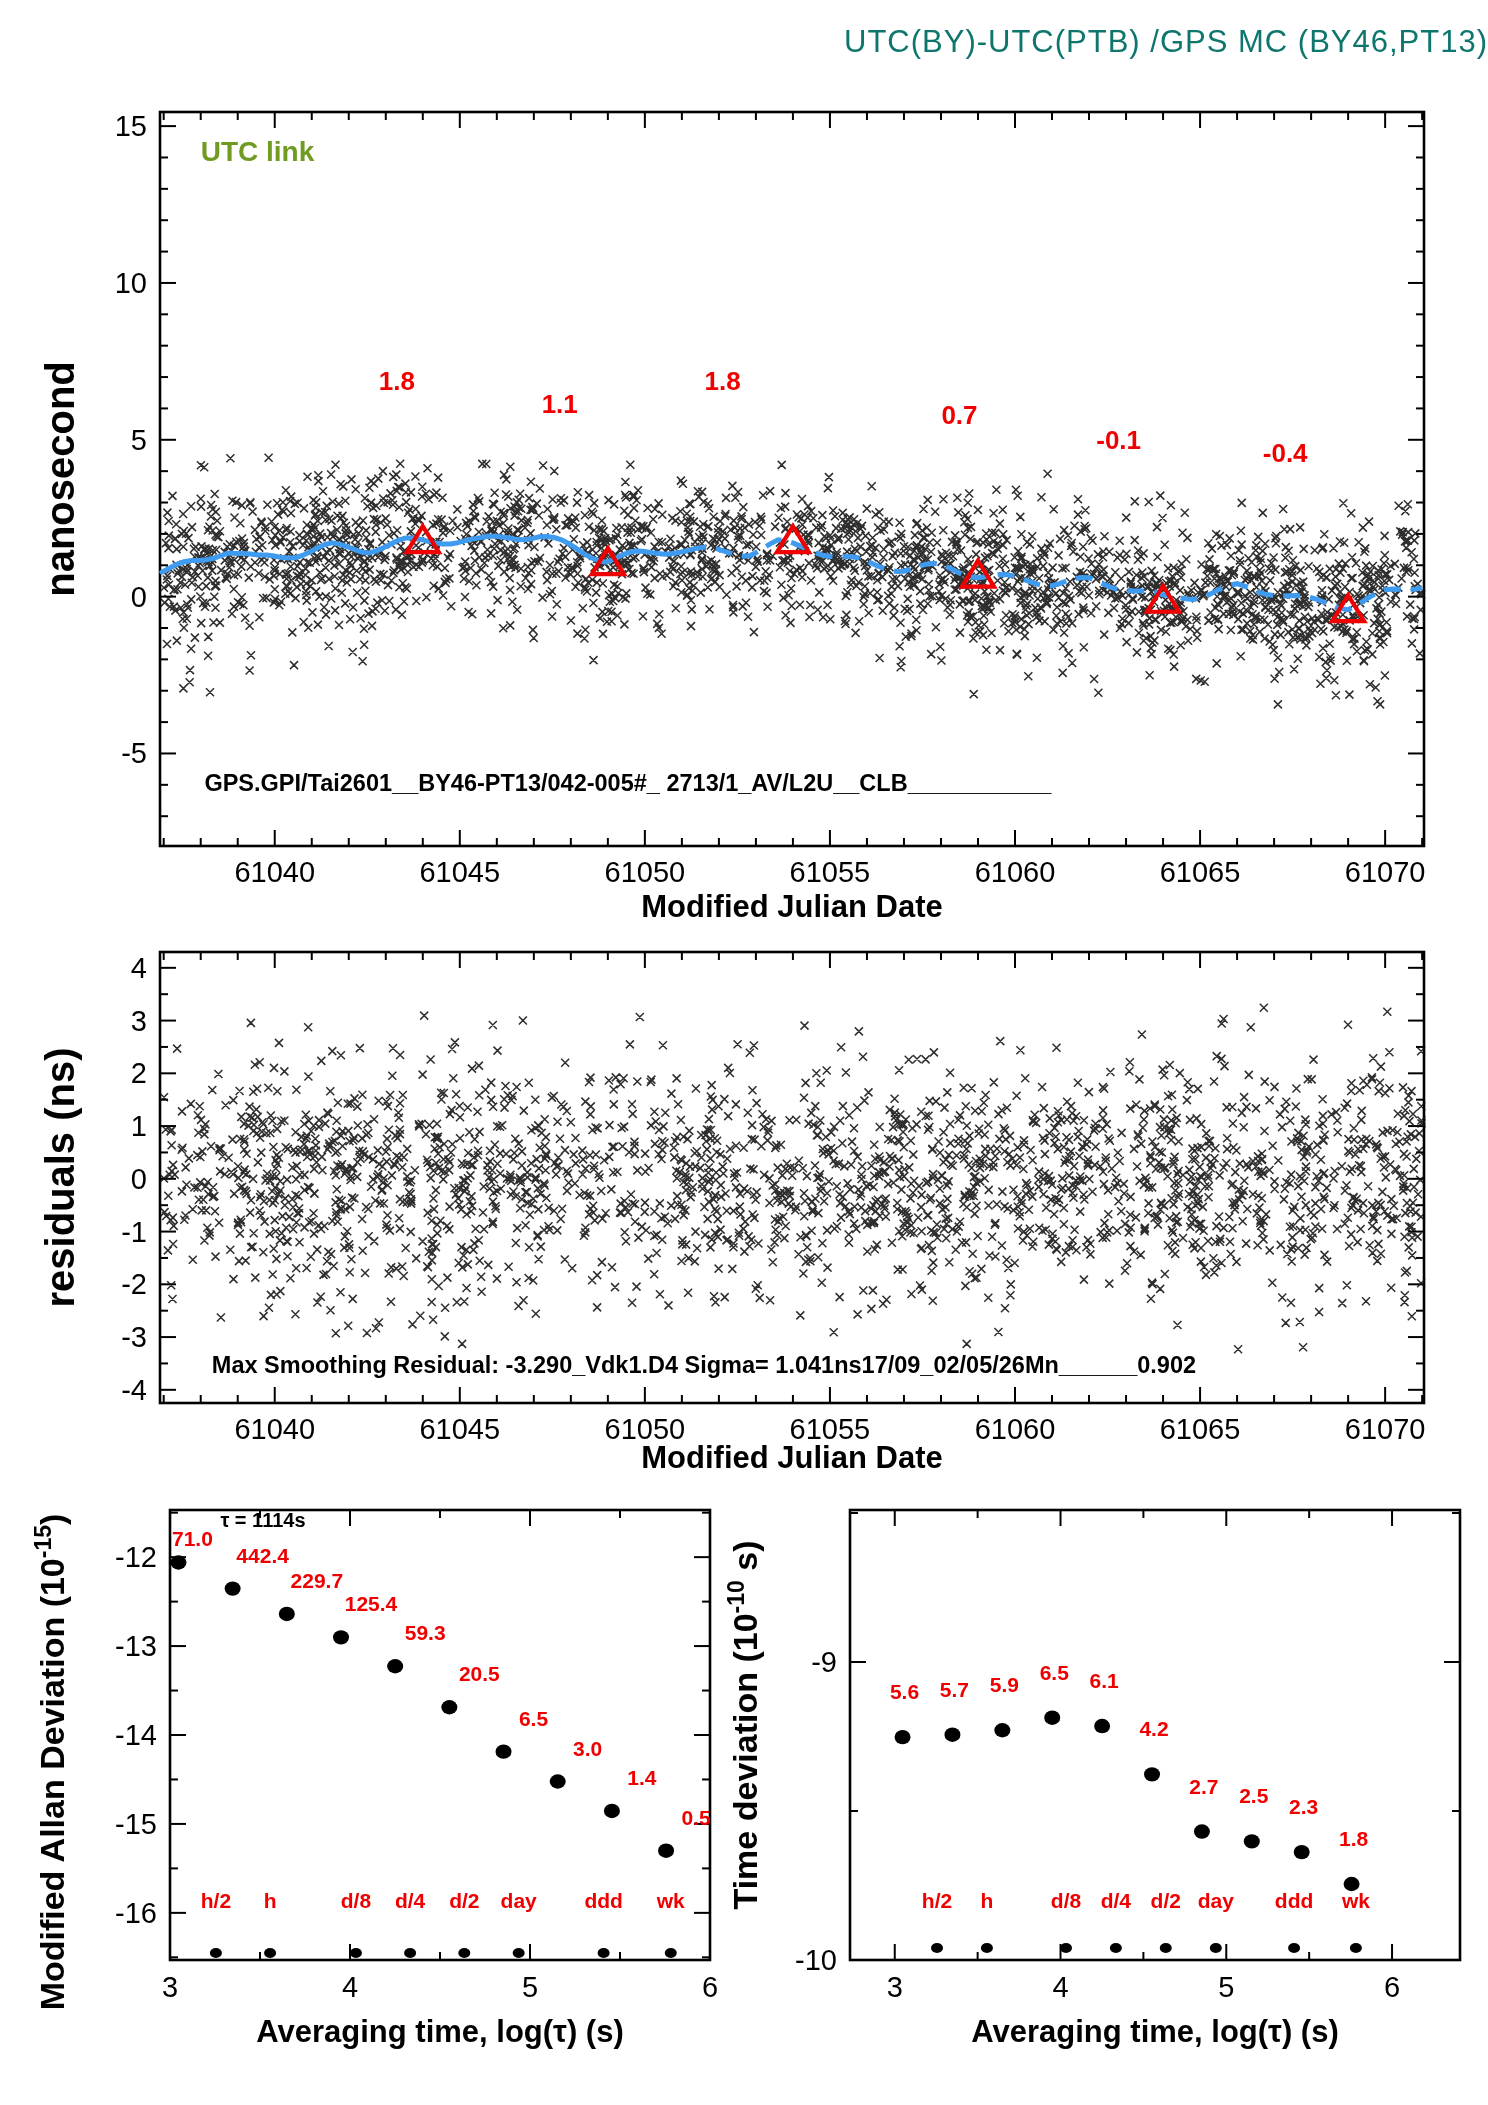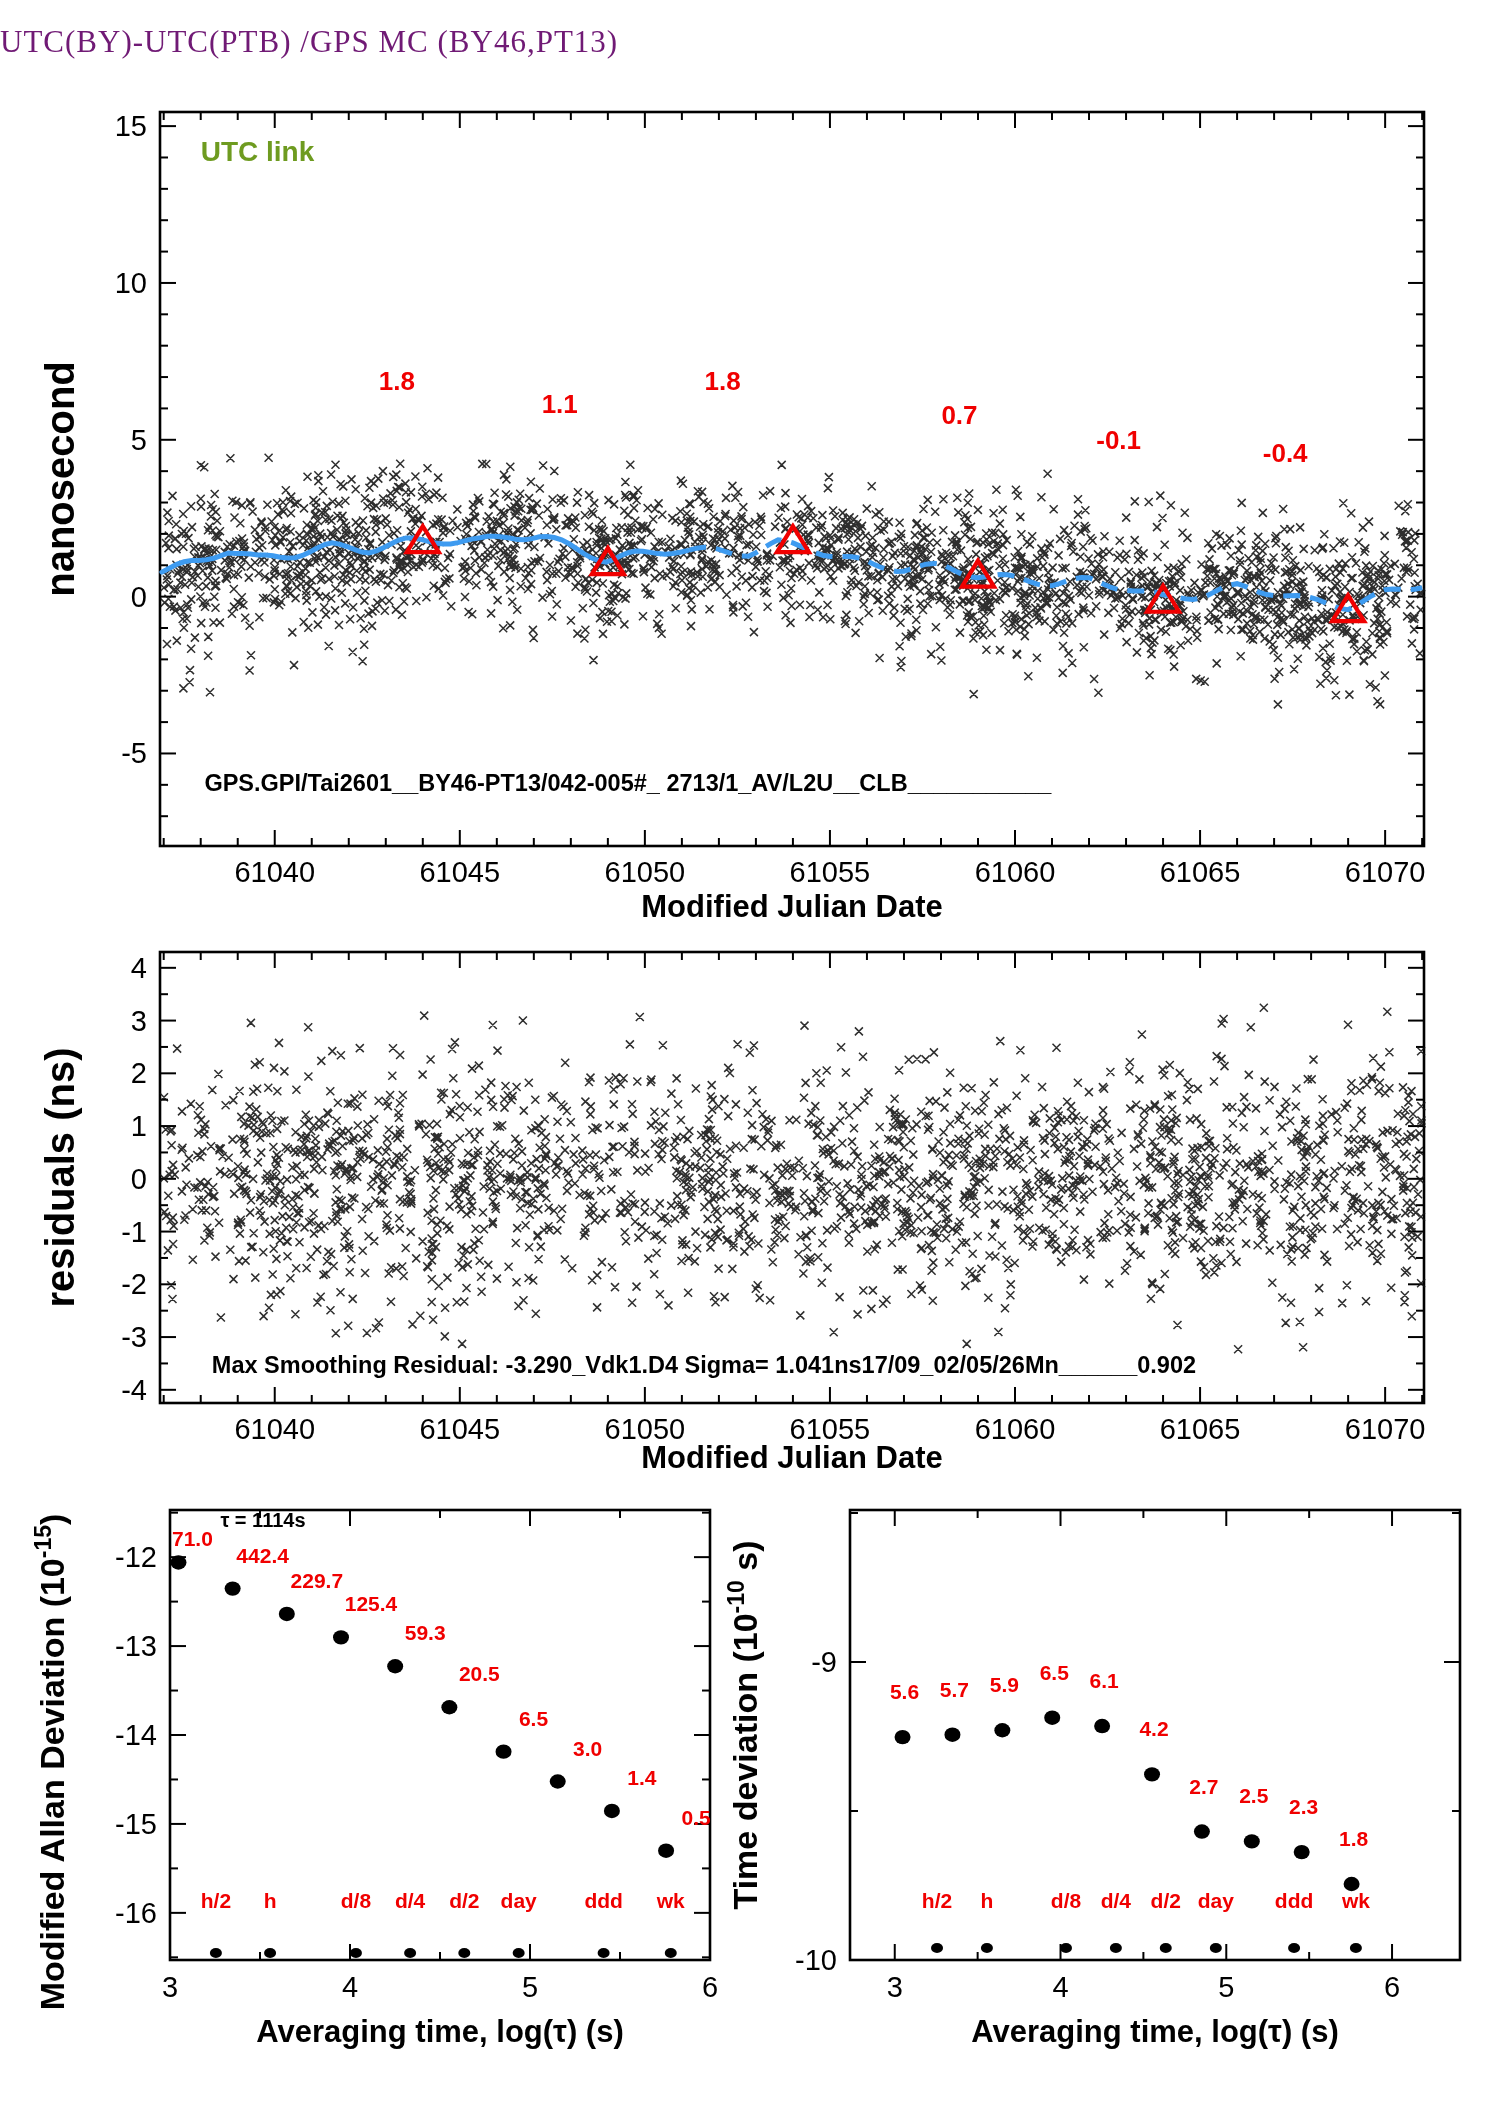--- a/index.html
+++ b/index.html
@@ -1,19 +1,19 @@
 <!DOCTYPE html>
 <html><head>
 <meta charset="utf-8">
 <style>
   html,body{margin:0;padding:0;background:#ffffff;}
   .page{position:relative;width:1488px;height:2105px;background:#ffffff;overflow:hidden;
         font-family:"Liberation Sans", sans-serif;}
-  .chart-title{position:absolute;left:0;right:0;top:24px;text-align:left;
-        font-size:31px;font-weight:400;color:#701a75;letter-spacing:1px;font-family:Liberation Serif, serif;}
+  .chart-title{position:absolute;left:0;right:0;top:24px;text-align:right;
+        font-size:31px;font-weight:400;color:#0f766e;letter-spacing:1px;}
   svg{position:absolute;left:0;top:0;}
   text{font-family:"Liberation Sans", sans-serif;}
 </style>
 </head>
 <body>
 
 <div class="page">
   <div class="chart-title">UTC(BY)-UTC(PTB)  /GPS  MC  (BY46,PT13)</div>
   <svg id="plots" width="1488" height="2105" viewBox="0 0 1488 2105">
       <g>

